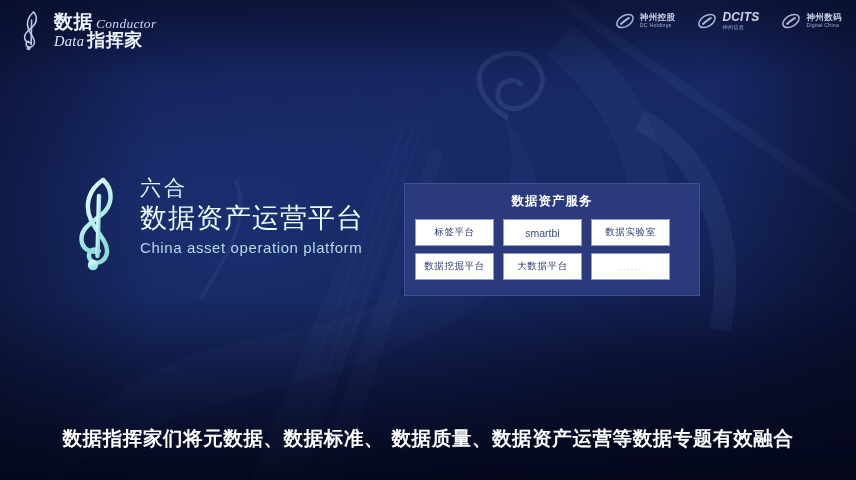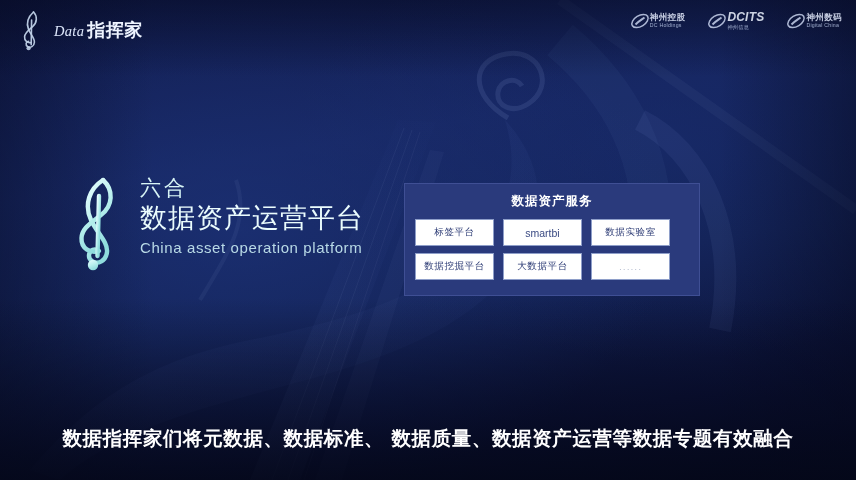--- a/index.html
+++ b/index.html
@@ -32,21 +32,21 @@
   .brand-clef { width:30px; height:44px; flex:0 0 auto; opacity:.92; }
   .brand-text { display:flex; flex-direction:column; justify-content:center; line-height:1.0; }
   .brand-row { display:flex; align-items:baseline; }
   .brand-cn { font-family:"DejaVu Sans",sans-serif; font-weight:bold; font-size:19px; color:#eef4ff; letter-spacing:.5px; }
   .brand-en { font-family:"Liberation Serif",serif; font-style:italic; font-size:13.5px; color:#c9d6ef; margin-left:3px; letter-spacing:.3px;}
   .brand-en2 { font-family:"Liberation Serif",serif; font-style:italic; font-size:14.5px; color:#dce6fa; letter-spacing:.3px; }
   .brand-cn2 { font-family:"DejaVu Sans",sans-serif; font-weight:bold; font-size:18px; color:#eef4ff; margin-left:3px; letter-spacing:.5px;}
 
   
   .corp-logos { position:absolute; right:14px; top:11px; display:flex; align-items:center; gap:22px; }
-  .corp { display:flex; align-items:center; opacity:.85; }
+  .corp { display:flex; align-items:center; gap:5px; opacity:.85; }
   .corp-mark { width:20px; height:20px; flex:0 0 auto; }
   .corp-words { display:flex; flex-direction:column; line-height:1.15; }
   .corp-cn { font-family:"DejaVu Sans",sans-serif; font-size:8.5px; font-weight:bold; color:#e7eeff; letter-spacing:.4px; }
   .corp-en { font-family:"Liberation Sans",sans-serif; font-size:5.2px; color:#b9c7e6; letter-spacing:.25px; }
   .corp-lat { font-family:"Liberation Sans",sans-serif; font-size:12px; font-weight:bold; font-style:italic; color:#eef4ff; letter-spacing:.2px; }
 
   
   .product { position:absolute; left:72px; top:170px; display:flex; align-items:flex-start; gap:12px; }
   .product-clef { width:56px; height:100px; flex:0 0 auto; margin-top:2px; }
   .product-text { padding-top:6px; }
@@ -126,20 +126,24 @@
       <g fill="none" stroke="#cfe0f5" stroke-width="1.6" stroke-linecap="round" stroke-opacity="0.95">
         <path d="M15.5 4 C 10 9, 8.2 15, 10.4 21 C 12.4 26.5, 16.6 29.6, 16.4 34.2
                  C 16.2 38.4, 12.2 40.4, 9.6 38.6 C 7.2 37, 7.8 33.4, 10.6 33.2"></path>
         <path d="M15.5 4 C 19.6 8.2, 19.2 14.6, 14.6 18.6 C 10.8 22, 7 24.4, 6.6 28.6
                  C 6.2 32.8, 9.6 35.4, 13 34.6"></path>
         <path d="M13.6 12 L 13.2 36.8"></path>
       </g>
       <circle cx="10.6" cy="40.2" r="2.1" fill="#cfe0f5" fill-opacity="0.9"></circle>
     </svg>
     <div class="brand-text">
+      <div class="brand-row">
+        <span class="brand-cn">数据</span>
+        <span class="brand-en">Conductor</span>
+      </div>
       <div class="brand-row">
         <span class="brand-en2">Data</span>
         <span class="brand-cn2">指挥家</span>
       </div>
     </div>
   </div>
 
   <div class="corp-logos">
 
     <div class="corp">

